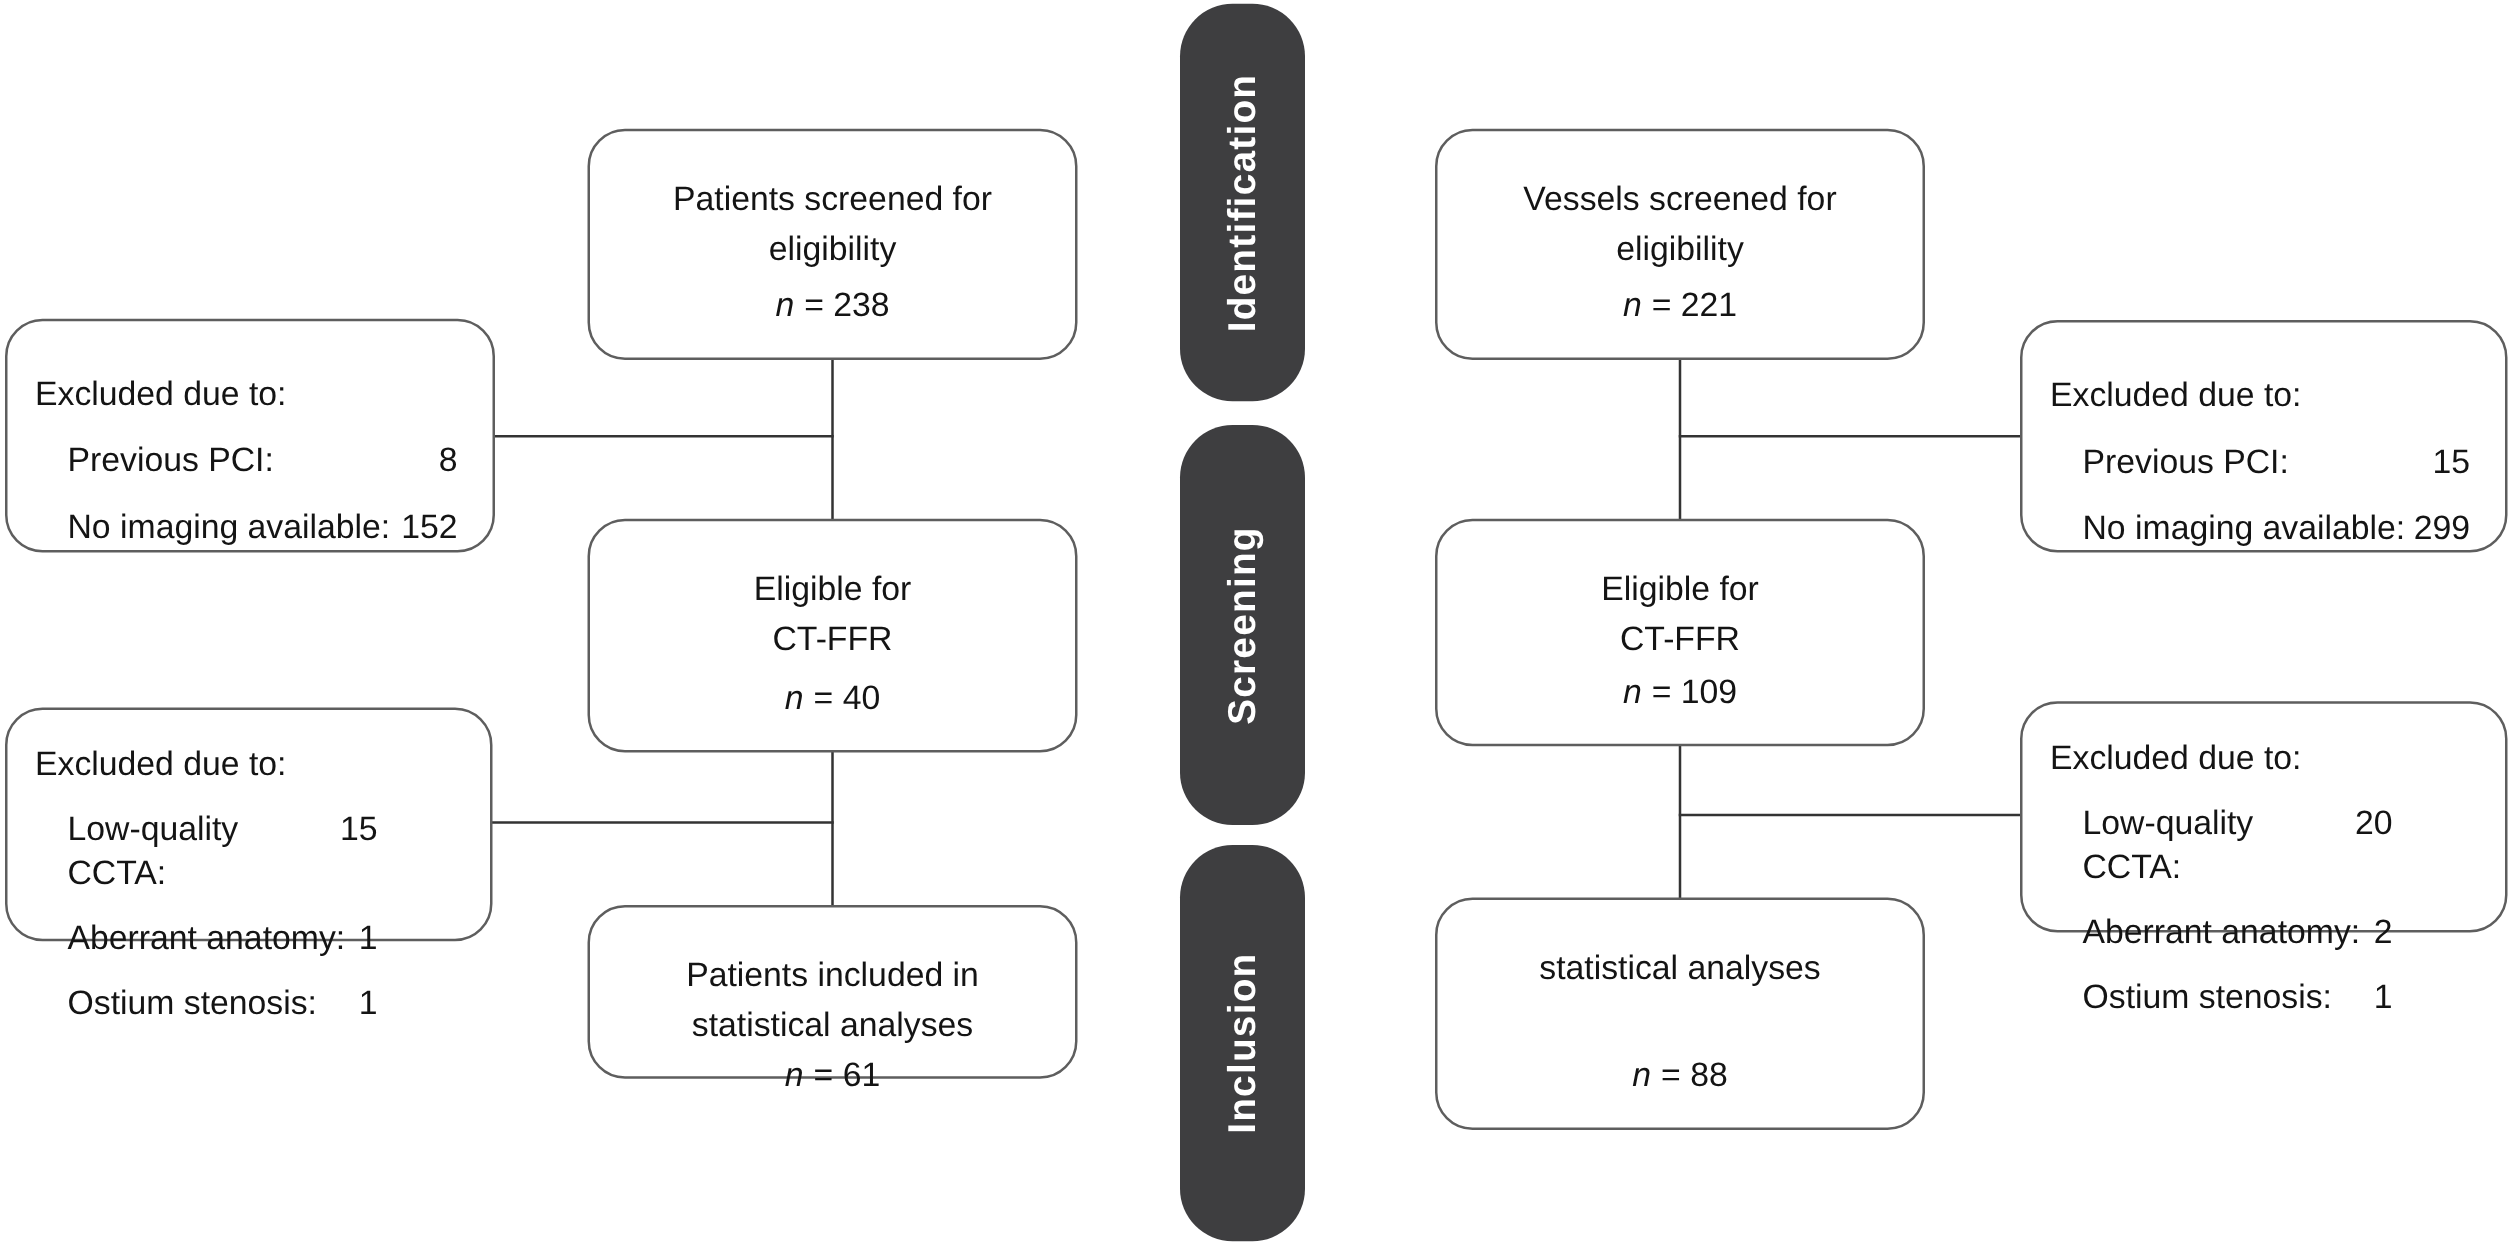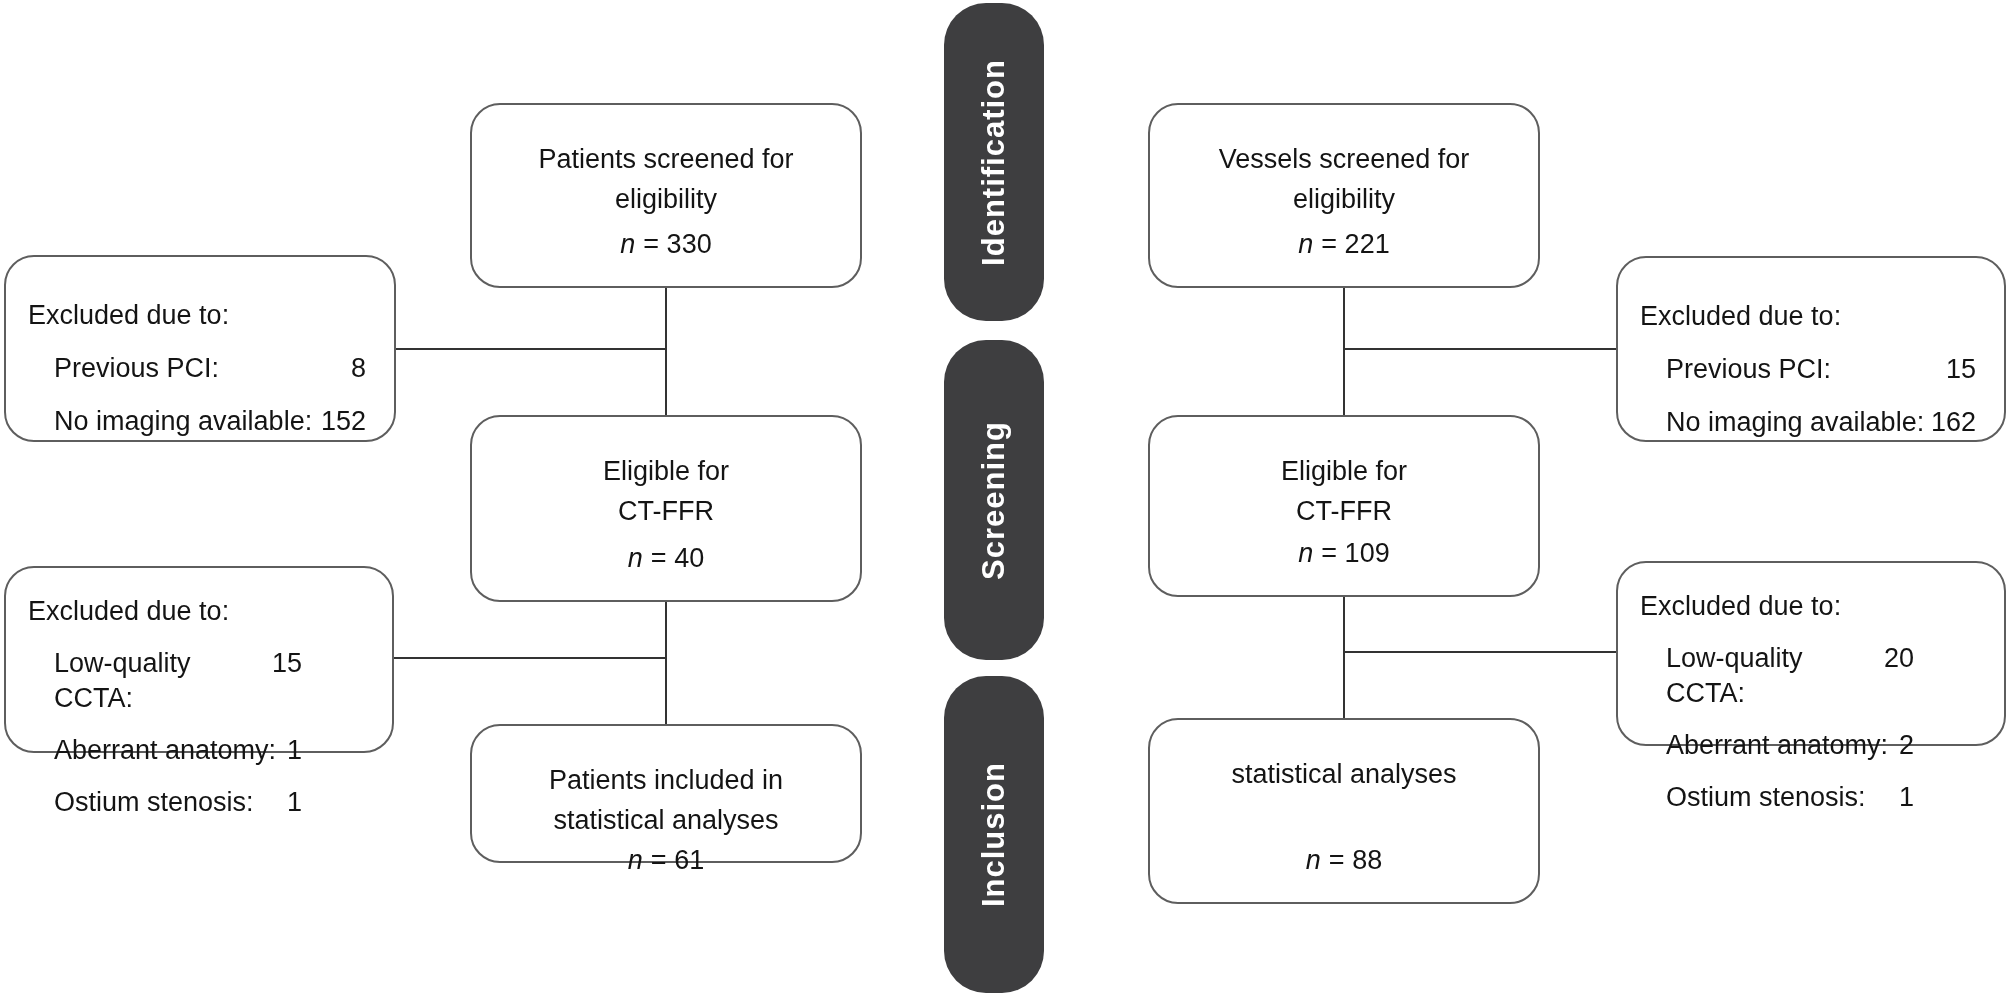--- a/index.html
+++ b/index.html
@@ -74,21 +74,21 @@
   <div class="cline" style="left:392px; top:657px; width:275px; height:2px;"></div>
 
   <div class="cline" style="left:1343px; top:288px; width:2px; height:128px;"></div>
   <div class="cline" style="left:1343px; top:348px; width:275px; height:2px;"></div>
   <div class="cline" style="left:1343px; top:596px; width:2px; height:123px;"></div>
   <div class="cline" style="left:1343px; top:651px; width:275px; height:2px;"></div>
 
   <div class="box main" style="left:470px; top:103px; width:392px; height:185px;">
     <div>Patients screened for</div>
     <div>eligibility</div>
-    <div class="nline"><span class="nsym">n</span><span>= 330</span></div>
+    <div class="nline"><span class="nsym">n</span><span>= 238</span></div>
   </div>
 
   <div class="box ex" style="left:4px; top:255px; width:392px; height:187px;">
     <div>Excluded due to:</div>
     <div class="row">
       <span>Previous PCI:</span>
       <span class="val">8</span>
     </div>
     <div class="row">
       <span>No imaging available:</span>
@@ -141,21 +141,21 @@
   </div>
 
   <div class="box ex" style="left:1616px; top:256px; width:390px; height:186px;">
     <div>Excluded due to:</div>
     <div class="row">
       <span>Previous PCI:</span>
       <span class="val">15</span>
     </div>
     <div class="row">
       <span>No imaging available:</span>
-      <span class="val">162</span>
+      <span class="val">299</span>
     </div>
   </div>
 
   <div class="box main" style="left:1148px; top:415px; width:392px; height:182px;">
     <div>Eligible for</div>
     <div>CT-FFR</div>
     <div class="nline"><span class="nsym">n</span><span>= 109</span></div>
   </div>
 
   <div class="box ex compact pullin" style="left:1616px; top:561px; width:390px; height:185px;">

